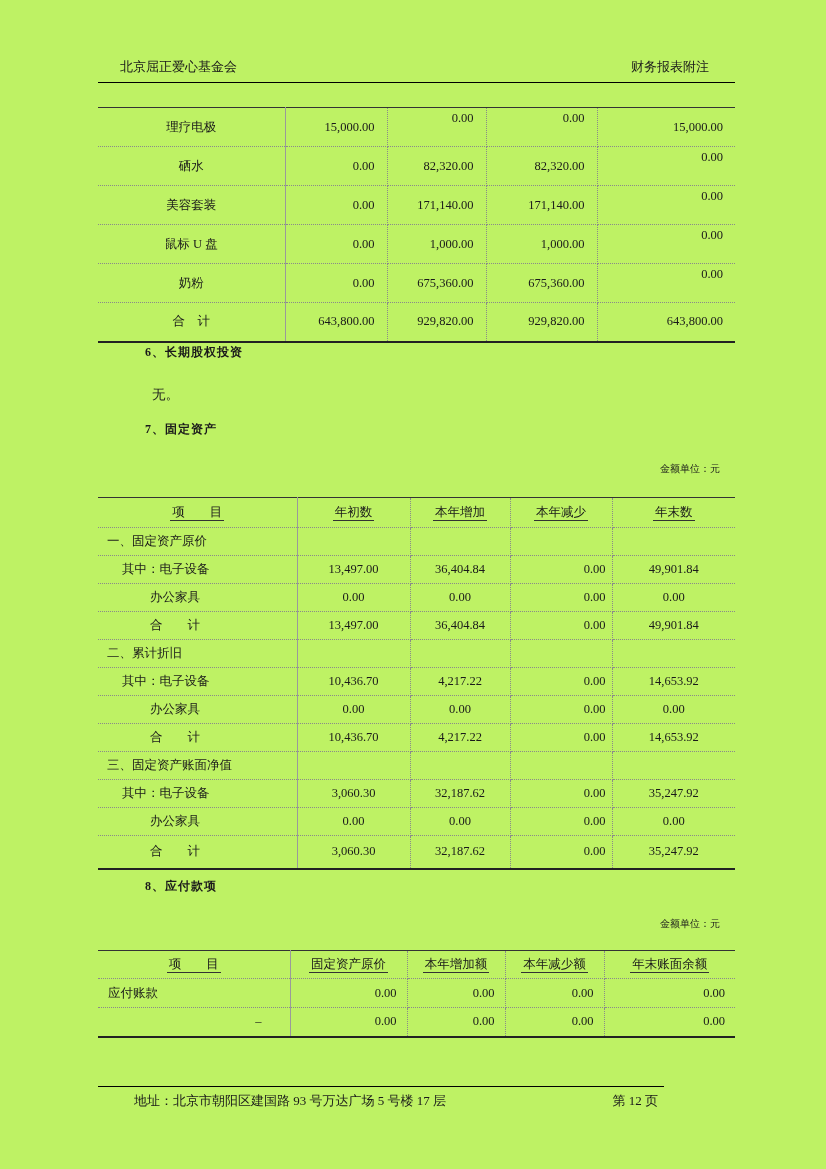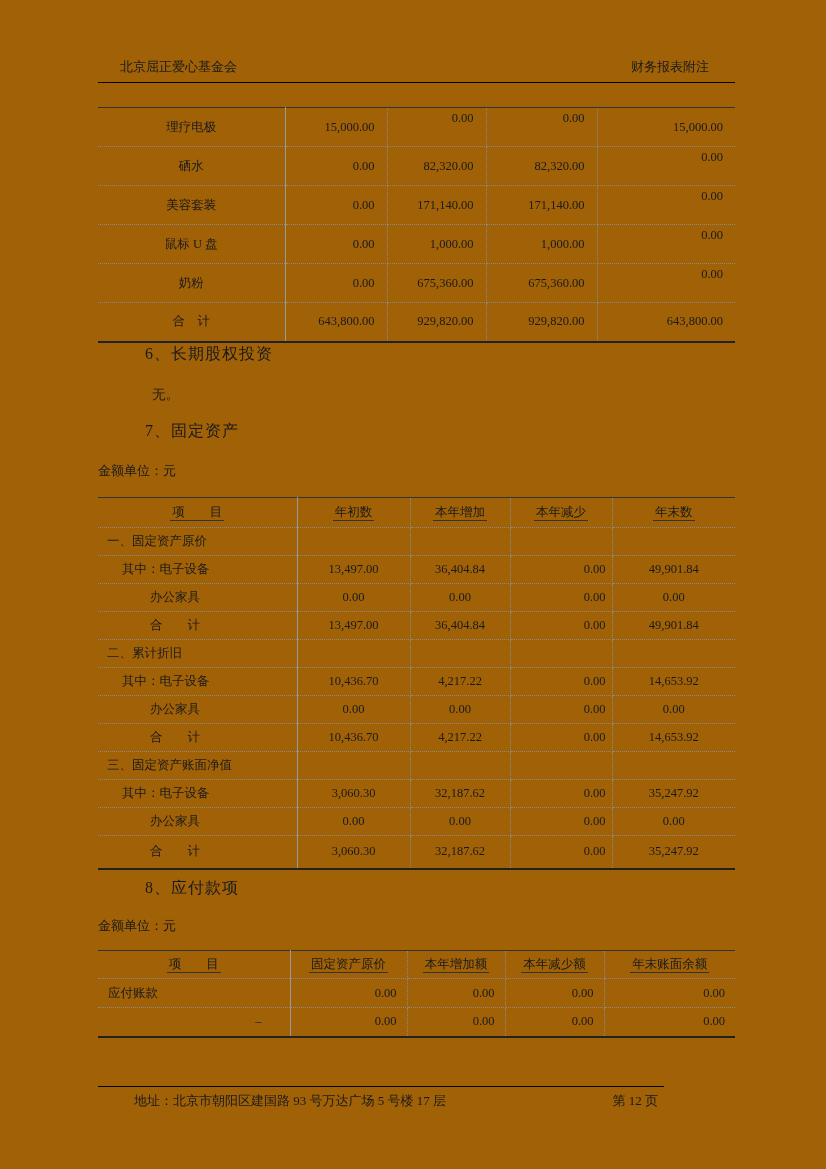--- a/index.html
+++ b/index.html
@@ -1,30 +1,30 @@
 <!DOCTYPE html>
 <html><head>
 <meta charset="utf-8">
 <style>
   html,body{margin:0;padding:0;background:#e8e8e8;}
-  .page{position:relative;width:826px;height:1169px;background:#a16207;margin:0 auto;
+  .page{position:relative;width:826px;height:1169px;background:#bef264;margin:0 auto;
         font-family:"Liberation Serif","DejaVu Serif",serif;color:#1a1a1a;overflow:hidden;}
   
   .hdr{position:absolute;left:98px;top:56px;width:637px;height:27px;box-sizing:border-box;
        border-bottom:1px solid #000;display:flex;justify-content:space-between;
        align-items:flex-start;font-size:13px;padding:2px 26px 0 22px;}
   .ftr{position:absolute;left:98px;top:1086px;width:566px;box-sizing:border-box;
        border-top:1px solid #000;display:flex;justify-content:space-between;
        font-size:13px;padding-top:5px;}
   .ftr .addr{margin-left:36px;}
   .ftr .pg{margin-right:6px;}
   
-  .sec-h{position:absolute;left:145px;font-size:16px;font-weight:normal;letter-spacing:1px;}
+  .sec-h{position:absolute;left:145px;font-size:12px;font-weight:bold;letter-spacing:1px;}
   .sec-p{position:absolute;left:152px;font-size:13.5px;}
-  .unit{position:absolute;left:98px;width:622px;text-align:left;font-size:13px;}
+  .unit{position:absolute;left:98px;width:622px;text-align:right;font-size:10px;}
   
   table.doc{border-collapse:collapse;table-layout:fixed;font-size:12.5px;
             border-top:1px solid #333;border-bottom:2px solid #222;}
   table.doc td,table.doc th{border:1px dotted #8a8a8a;white-space:nowrap;overflow:hidden;
             vertical-align:middle;font-weight:normal;padding:0;}
   table.doc td:first-child,table.doc th:first-child{border-left:none;}
   table.doc td:last-child,table.doc th:last-child{border-right:none;}
   table.doc tr:first-child td,table.doc tr:first-child th{border-top:none;}
   table.doc tr:last-child td{border-bottom:none;}
   table.doc td.label,table.doc th.label{border-right:1px solid #9a9a9a;}

